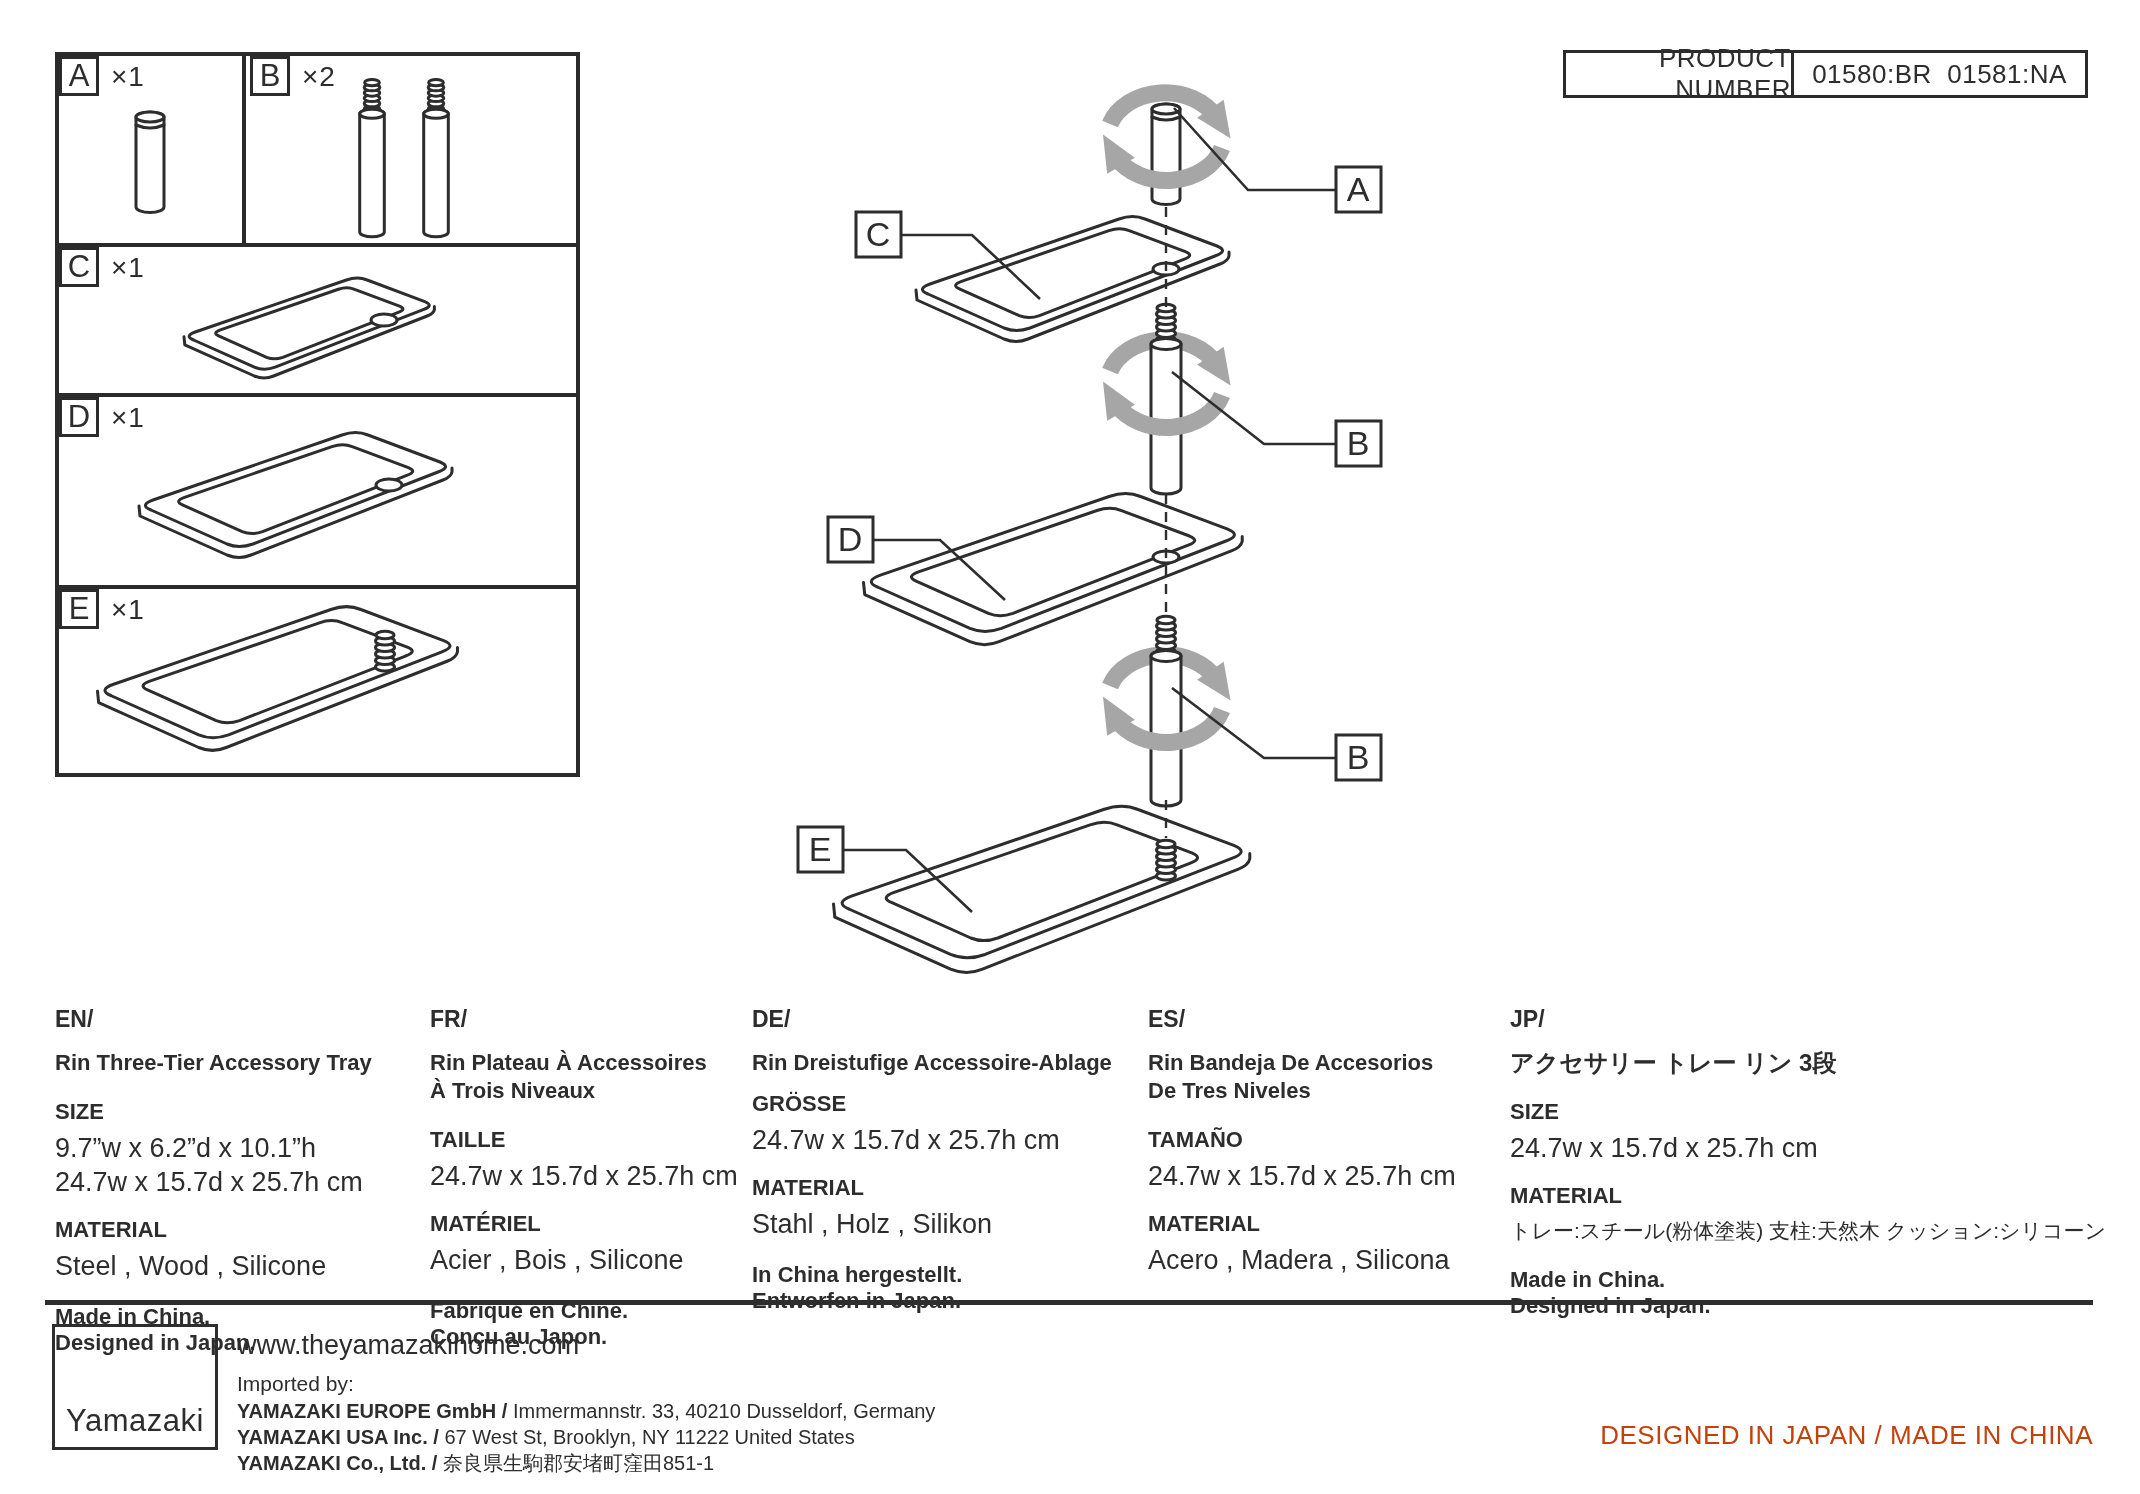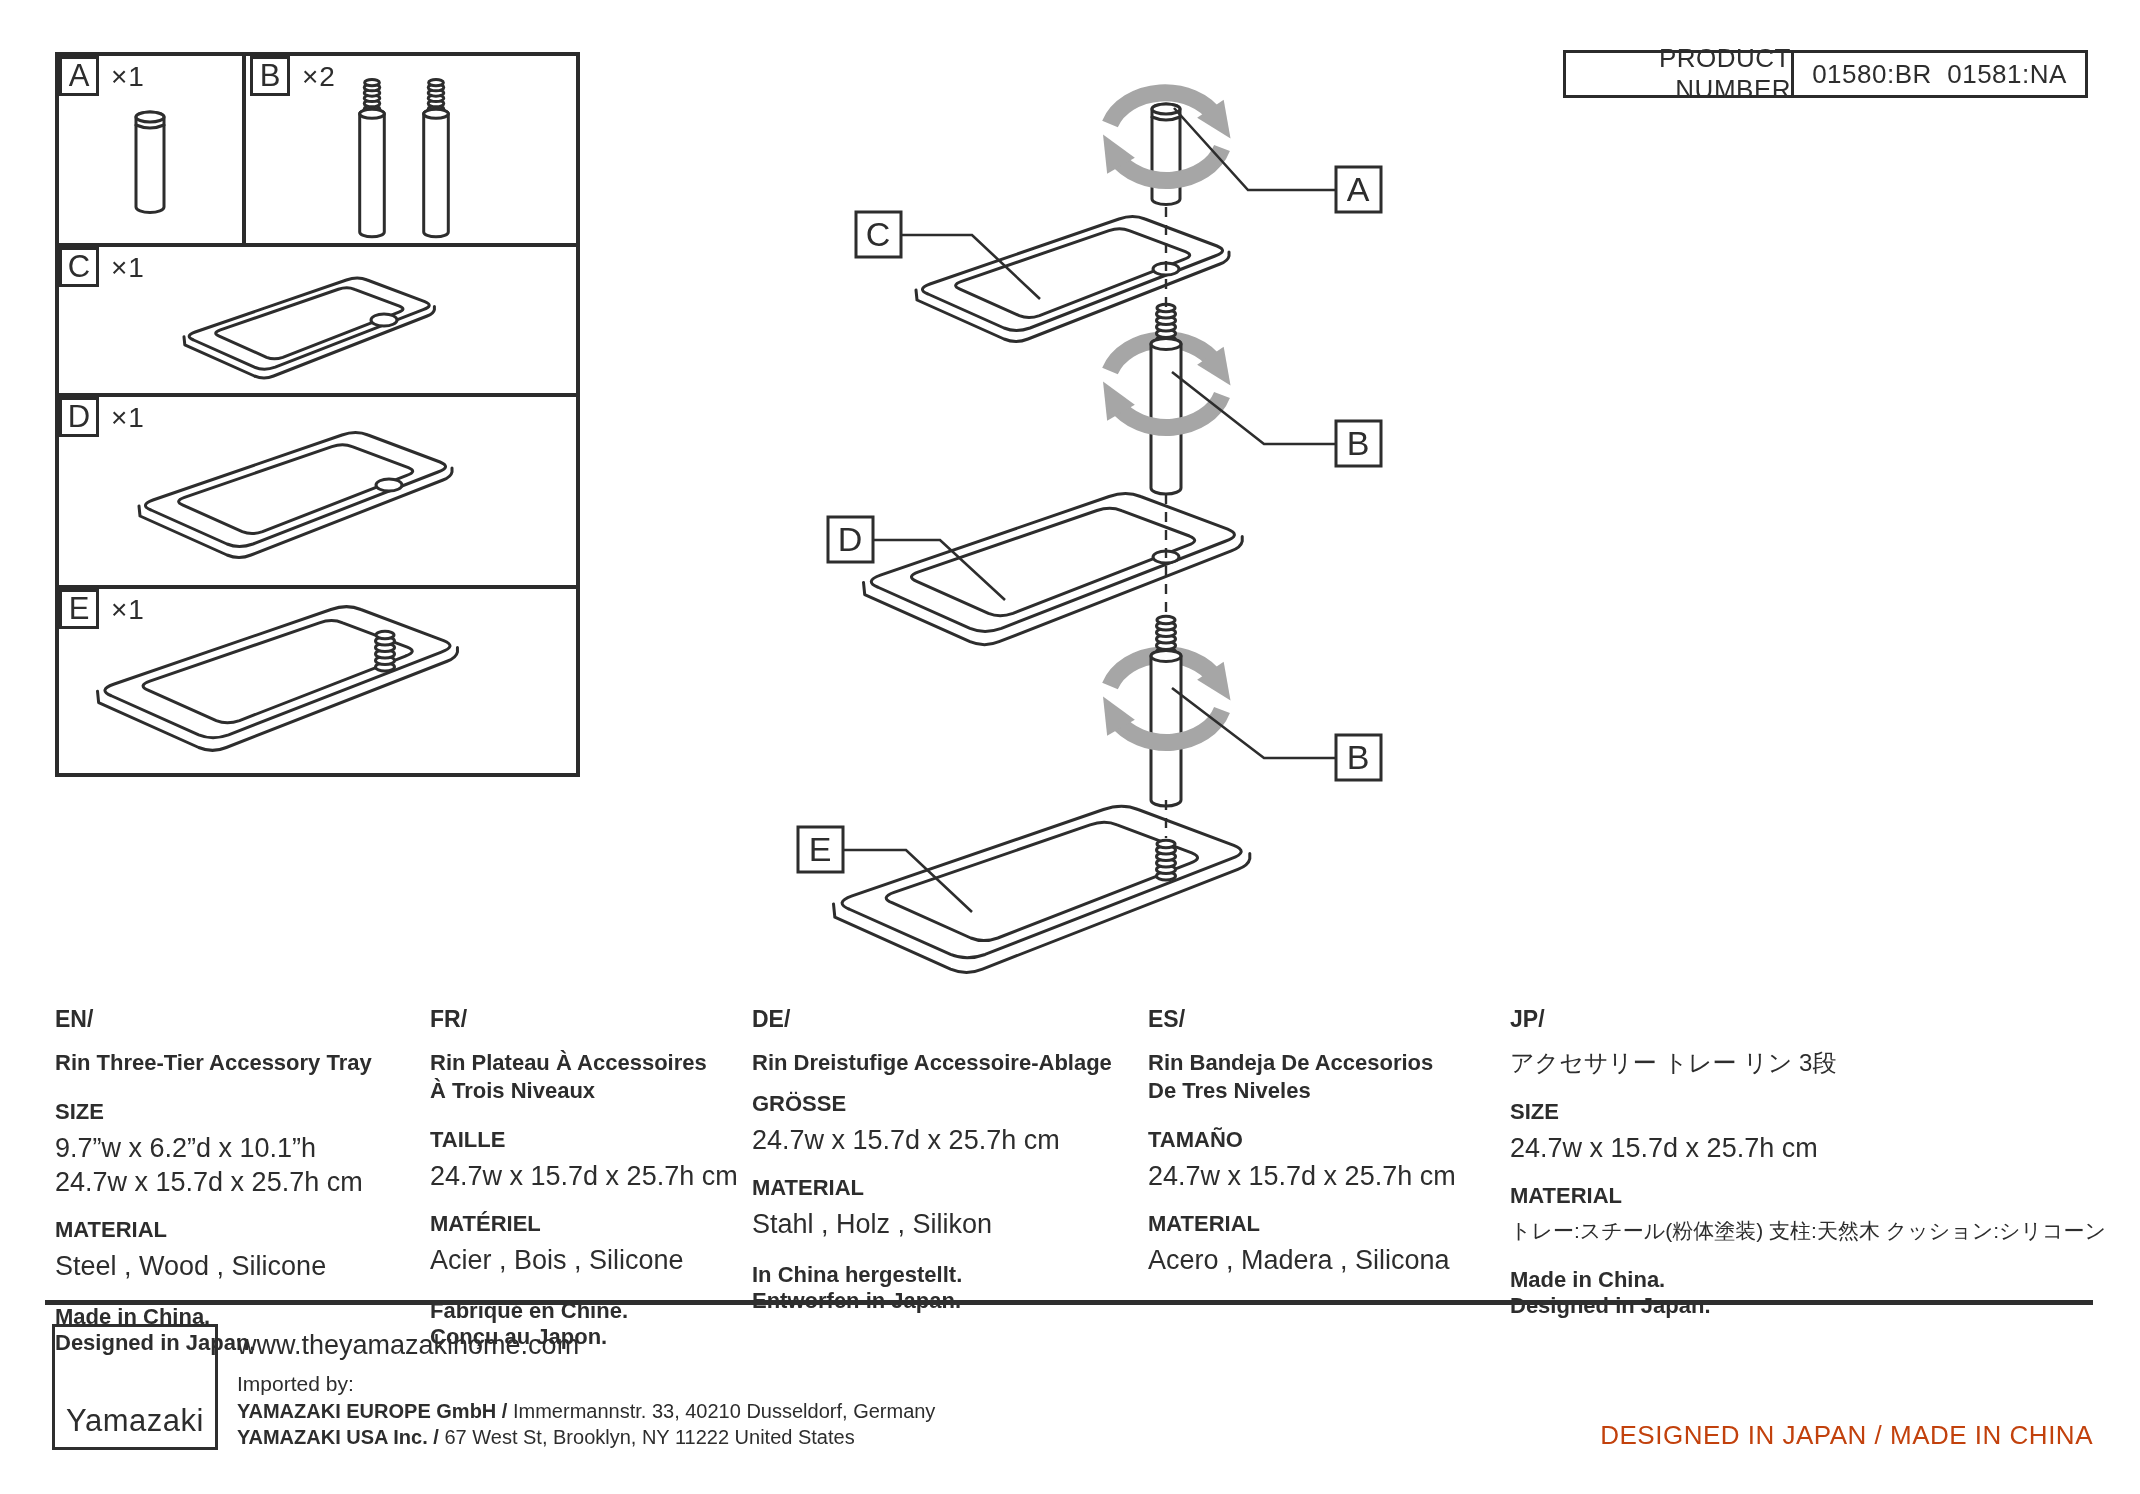--- a/index.html
+++ b/index.html
@@ -25,21 +25,21 @@
   .prodbox{position:absolute;left:1563px;top:50px;width:525px;height:48px;border:3px solid #2b2b2b;
            box-sizing:border-box;display:flex;align-items:stretch;}
   .prodbox .plab{width:225px;border-right:3px solid #2b2b2b;display:flex;align-items:center;justify-content:center;
                  font-size:26px;letter-spacing:0.5px;text-align:right;}
   .prodbox .pval{flex:1;display:flex;align-items:center;justify-content:center;font-size:26px;
                  letter-spacing:0.5px;white-space:pre;border-radius:10px;}
   
   .col{position:absolute;top:1006px;white-space:nowrap;}
   .col .lang{font-size:23px;font-weight:bold;}
   .col .pname{font-size:22px;font-weight:bold;line-height:28px;margin-top:16px;}
-  .col .pname.reg{font-weight:normal;font-size:24px;}
+  .col .pname.reg{font-weight:bold;font-size:24px;}
   .col .slab{font-size:22px;font-weight:bold;margin-top:22px;}
   .col .sval{font-size:27px;line-height:34px;margin-top:6px;}
   .col .mlab{font-size:22px;font-weight:bold;margin-top:18px;}
   .col .mval{font-size:27px;margin-top:8px;}
   .col .mval.jp{font-size:21px;}
   .col .origin{font-size:22px;font-weight:bold;line-height:26px;margin-top:22px;}
   
   .rule{position:absolute;left:45px;top:1300px;width:2048px;height:5px;background:#2e2e2e;}
   .logobox{position:absolute;left:52px;top:1324px;width:166px;height:126px;border:3px solid #2e2e2e;
            box-sizing:border-box;display:flex;align-items:flex-end;justify-content:center;padding-bottom:8px;
@@ -299,16 +299,20 @@
   <div class="importedby">Imported by:</div>
   <div class="importers">
     <div>
       <b>YAMAZAKI EUROPE GmbH /</b>
       <span>Immermannstr. 33, 40210 Dusseldorf, Germany</span>
     </div>
     <div>
       <b>YAMAZAKI USA Inc. /</b>
       <span>67 West St, Brooklyn, NY 11222 United States</span>
     </div>
+    <div>
+      <b>YAMAZAKI Co., Ltd. /</b>
+      <span>奈良県生駒郡安堵町窪田851-1</span>
+    </div>
   </div>
   <div class="designed">DESIGNED IN JAPAN / MADE IN CHINA</div>
 
 </div>
 
 </body></html>

